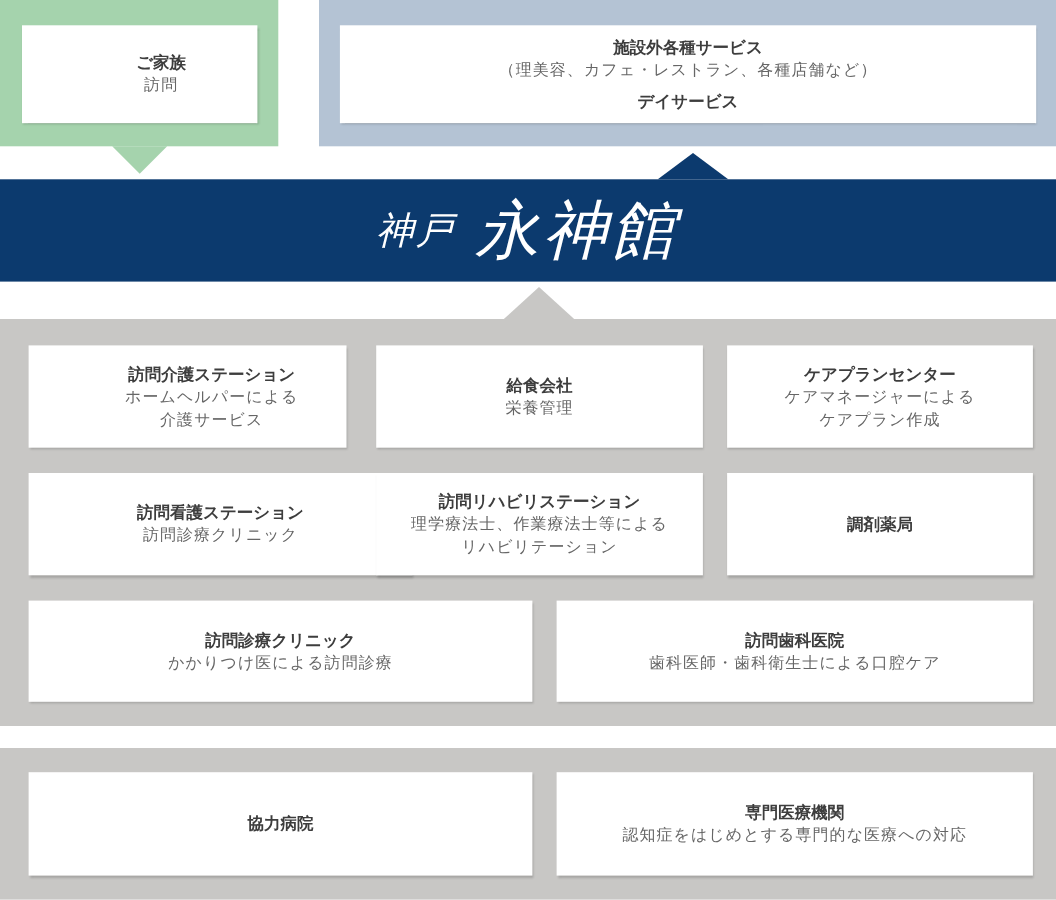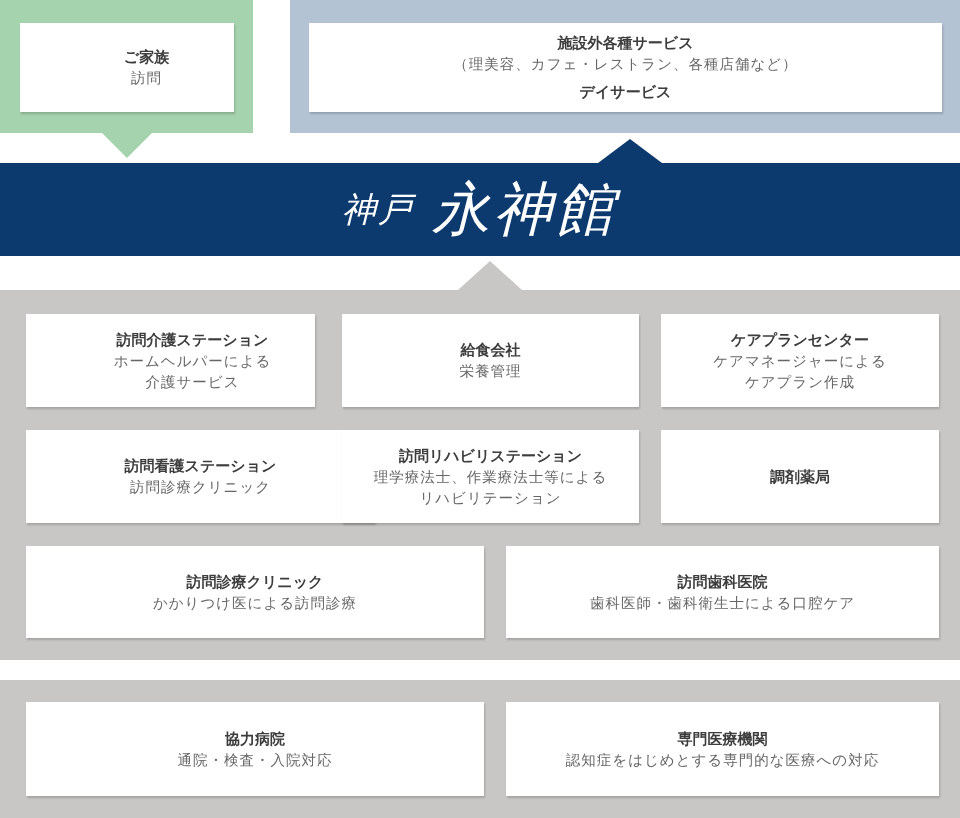--- a/index.html
+++ b/index.html
@@ -108,18 +108,17 @@
   <div class="desc">かかりつけ医による訪問診療</div>
 </div>
 <div class="abs card" style="left:506px;top:546px;width:433px;height:92px;">
   <div class="title">訪問歯科医院</div>
   <div class="desc">歯科医師・歯科衛生士による口腔ケア</div>
 </div>
 
 <div class="abs panel-partners"></div>
 <div class="abs card" style="left:26px;top:702px;width:458px;height:94px;">
   <div class="title">協力病院</div>
-  <div class="desc">通院・検査・入院対応</div>
 </div>
 <div class="abs card" style="left:506px;top:702px;width:433px;height:94px;text-align:right;">
   <div class="title">専門医療機関</div>
   <div class="desc">認知症をはじめとする専門的な医療への対応</div>
 </div>
 
 </body></html>

